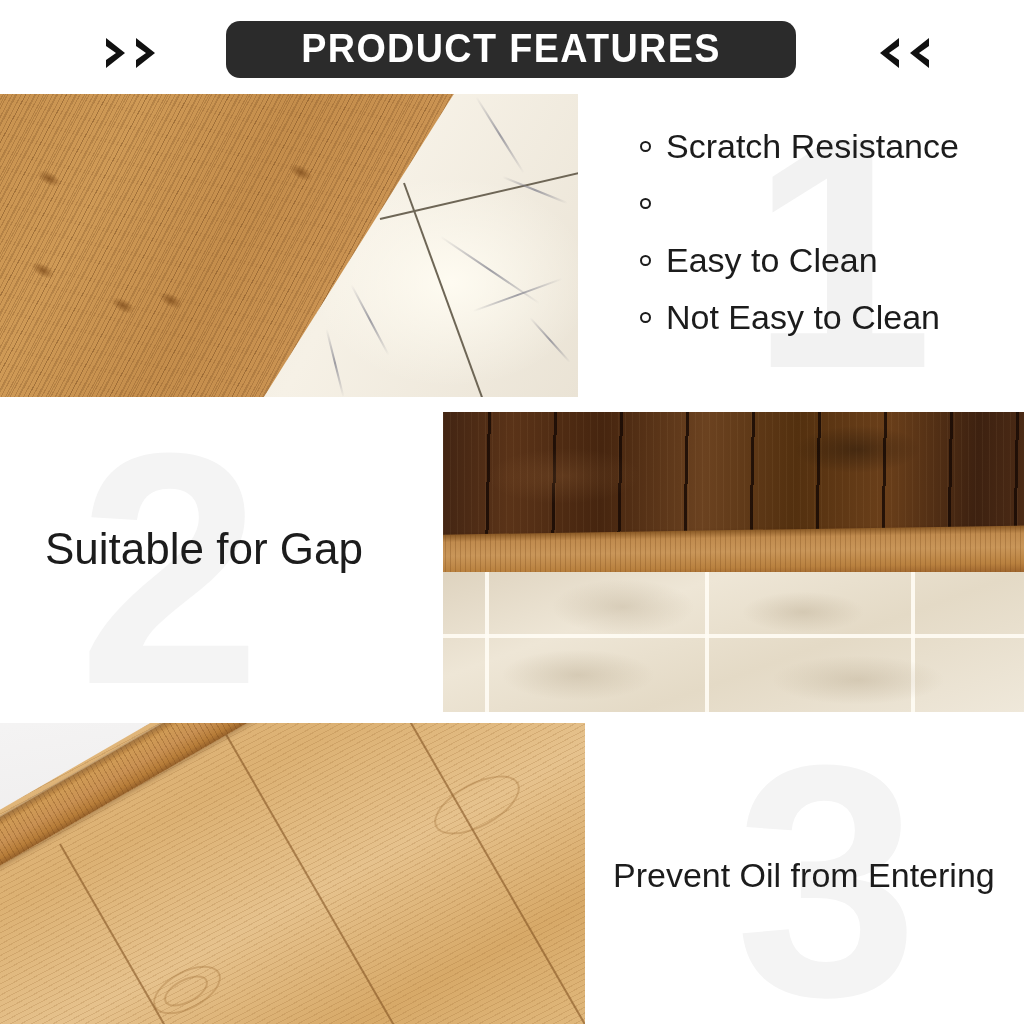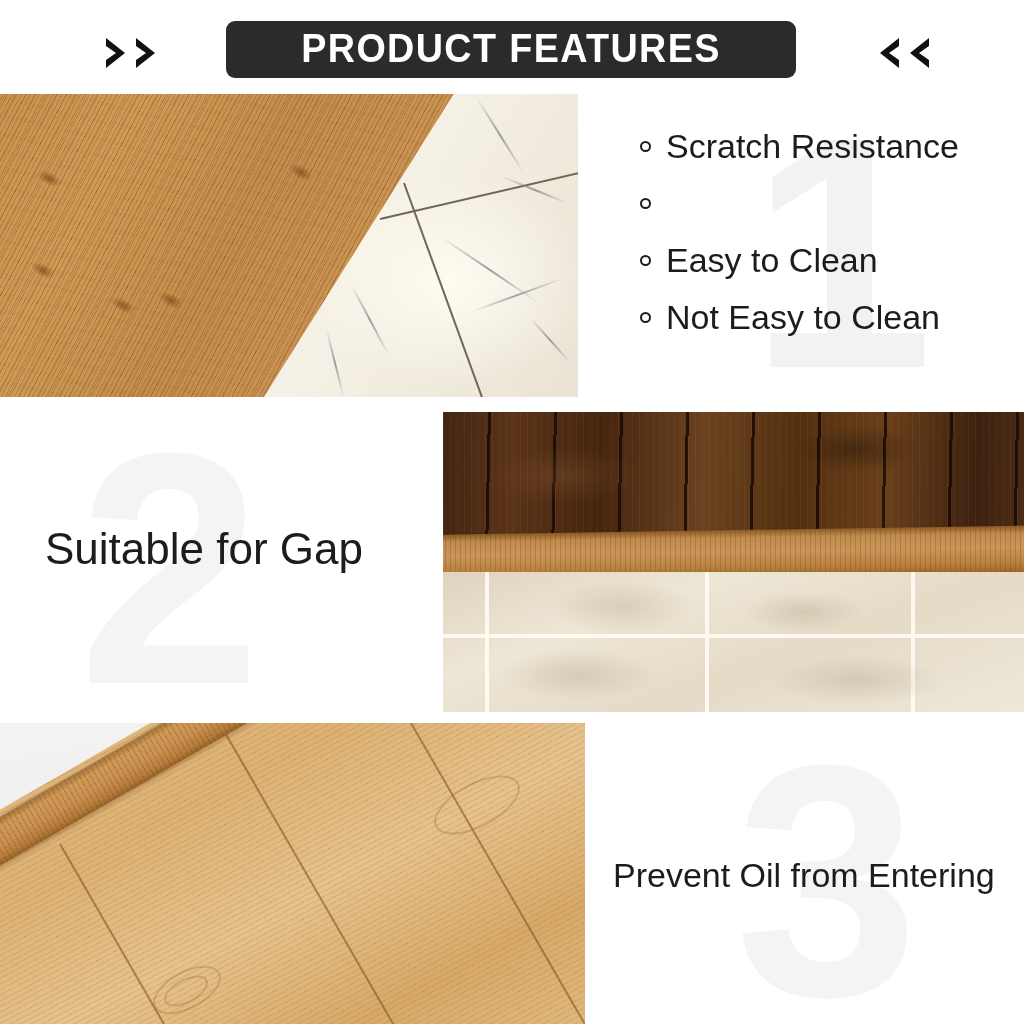--- a/index.html
+++ b/index.html
@@ -23,21 +23,21 @@
     position: absolute;
     left: 0; top: 0;
     width: 1024px; height: 94px;
     background: #ffffff;
   }
   #header-title-plate {
     position: absolute;
     left: 226px; top: 21px;
     width: 570px; height: 57px;
     background: #2b2b2b;
-    border-radius: 9px;
+    border-radius: 14px;
     display: flex;
     align-items: center;
     justify-content: center;
   }
   #header-title-plate .title-text {
     color: #ffffff;
     font-family: "Liberation Sans Narrow", "Liberation Sans", sans-serif;
     font-weight: bold;
     font-size: 41px;
     letter-spacing: 1.5px;

